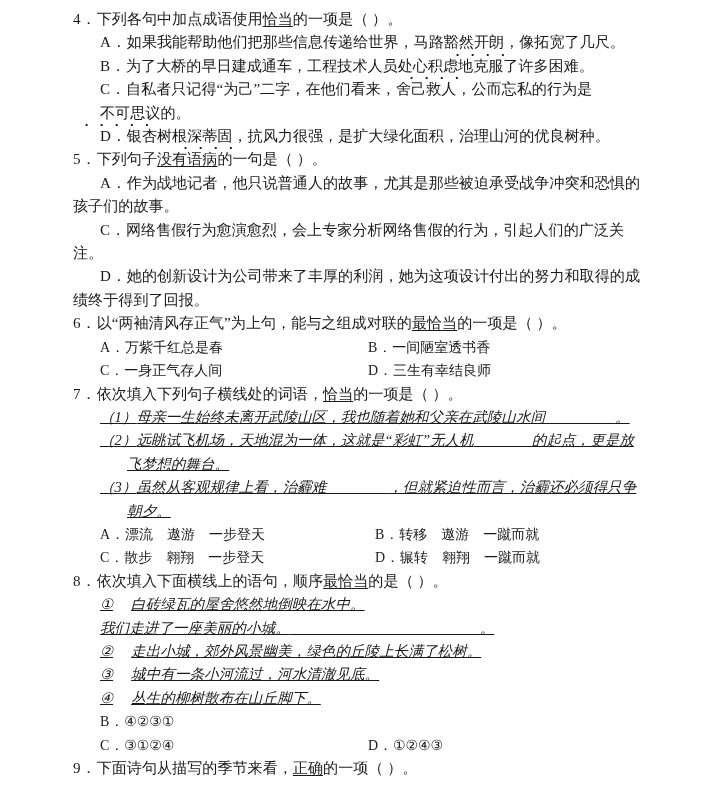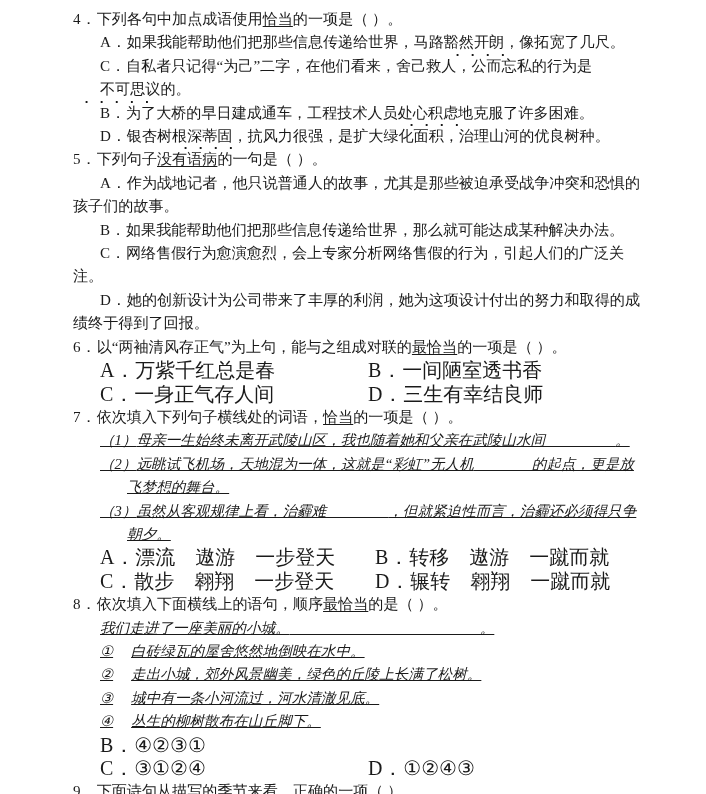--- a/index.html
+++ b/index.html
@@ -79,21 +79,21 @@
   }
   .opt-lbl {
     letter-spacing: 0.4px;
   }
 
   
   .opt-grid {
     display: grid;
     grid-template-columns: 268px 1fr;
     padding-left: 27px;
-    font-size: 20px;
+    font-size: 14px;
     line-height: 23.4px;
   }
   .opt-grid.w3 {
     grid-template-columns: 275px 1fr;
   }
   .cell { white-space: nowrap; }
 
   
   .kai {
     font-family: "Liberation Serif", "DejaVu Serif", serif;
@@ -126,32 +126,31 @@
 <body style="background: rgb(255, 255, 255); color: rgb(26, 26, 26);">
 
 <div class="page">
  <div class="body-col">
 
   <div class="q">
     <p class="q-stem"><span class="num">4．</span><span>下列各句中加点成语使用</span><span class="u">恰当</span><span>的一项是（  ）。</span></p>
 
     <p class="opt"><span class="opt-lbl">A．</span><span>如果我能帮助他们把那些信息传递给世界，马路</span><span class="dot">豁然开朗</span><span>，像拓宽了几尺。</span></p>
 
+    <p class="opt"><span class="opt-lbl">B．</span><span>为了大桥的早日建成通车，工程技术人员</span><span class="dot">处心积虑</span><span>地克服了许多困难。</span></p>
+
     <p class="opt hang"><span class="opt-lbl">C．</span><span>自私者只记得“为己”二字，在他们看来，舍己救人，公而忘私的行为是</span><span class="dot">不可思议</span><span>的。</span></p>
 
-    <p class="opt"><span class="opt-lbl">B．</span><span>为了大桥的早日建成通车，工程技术人员</span><span class="dot">处心积虑</span><span>地克服了许多困难。</span></p>
-
     <p class="opt"><span class="opt-lbl">D．</span><span>银杏树</span><span class="dot">根深蒂固</span><span>，抗风力很强，是扩大绿化面积，治理山河的优良树种。</span></p>
   </div>
 
   <div class="q">
     <p class="q-stem"><span class="num">5．</span><span>下列句子</span><span class="u">没有语病</span><span>的一句是（  ）。</span></p>
 
     <p class="opt hang"><span class="opt-lbl">A．</span><span>作为战地记者，他只说普通人的故事，尤其是那些被迫承受战争冲突和恐惧的孩子们的故事。</span></p>
-    <p class="opt hang"><span class="opt-lbl">B．</span><span>如果我能帮助他们把那些信息传递给世界，那么就可能达成某种解决办法。</span></p>
     <p class="opt hang"><span class="opt-lbl">C．</span><span>网络售假行为愈演愈烈，会上专家分析网络售假的行为，引起人们的广泛关注。</span></p>
     <p class="opt hang"><span class="opt-lbl">D．</span><span>她的创新设计为公司带来了丰厚的利润，她为这项设计付出的努力和取得的成绩终于得到了回报。</span></p>
   </div>
 
   <div class="q">
     <p class="q-stem"><span class="num">6．</span><span>以“两袖清风存正气”为上句，能与之组成对联的</span><span class="u">最恰当</span><span>的一项是（  ）。</span></p>
 
     <div class="opt-grid">
       <span class="cell"><span class="opt-lbl">A．</span><span>万紫千红总是春</span></span>
       <span class="cell"><span class="opt-lbl">B．</span><span>一间陋室透书香</span></span>
@@ -177,23 +176,23 @@
     </div>
     <div class="opt-grid w3">
       <span class="cell"><span class="opt-lbl">C．</span><span>散步　翱翔　一步登天</span></span>
       <span class="cell"><span class="opt-lbl">D．</span><span>辗转　翱翔　一蹴而就</span></span>
     </div>
   </div>
 
   <div class="q">
     <p class="q-stem"><span class="num">8．</span><span>依次填入下面横线上的语句，顺序</span><span class="u">最恰当</span><span>的是（  ）。</span></p>
 
+    <p class="sub kai"><span>①</span><span class="sp2"></span><span>白砖绿瓦的屋舍悠然地倒映在水中。</span></p>
+
     <p class="sub kai"><span>我们走进了一座美丽的小城。</span><span class="blank b-xl"></span><span>。</span></p>
-
-    <p class="sub kai"><span>①</span><span class="sp2"></span><span>白砖绿瓦的屋舍悠然地倒映在水中。</span></p>
     <p class="sub kai"><span>②</span><span class="sp2"></span><span>走出小城，郊外风景幽美，绿色的丘陵上长满了松树。</span></p>
     <p class="sub kai"><span>③</span><span class="sp2"></span><span>城中有一条小河流过，河水清澈见底。</span></p>
     <p class="sub kai"><span>④</span><span class="sp2"></span><span>丛生的柳树散布在山丘脚下。</span></p>
 
     <div class="opt-grid">
       <span class="cell"><span class="opt-lbl">B．</span><span>④②③①</span></span>
     </div>
     <div class="opt-grid">
       <span class="cell"><span class="opt-lbl">C．</span><span>③①②④</span></span>
       <span class="cell"><span class="opt-lbl">D．</span><span>①②④③</span></span>

